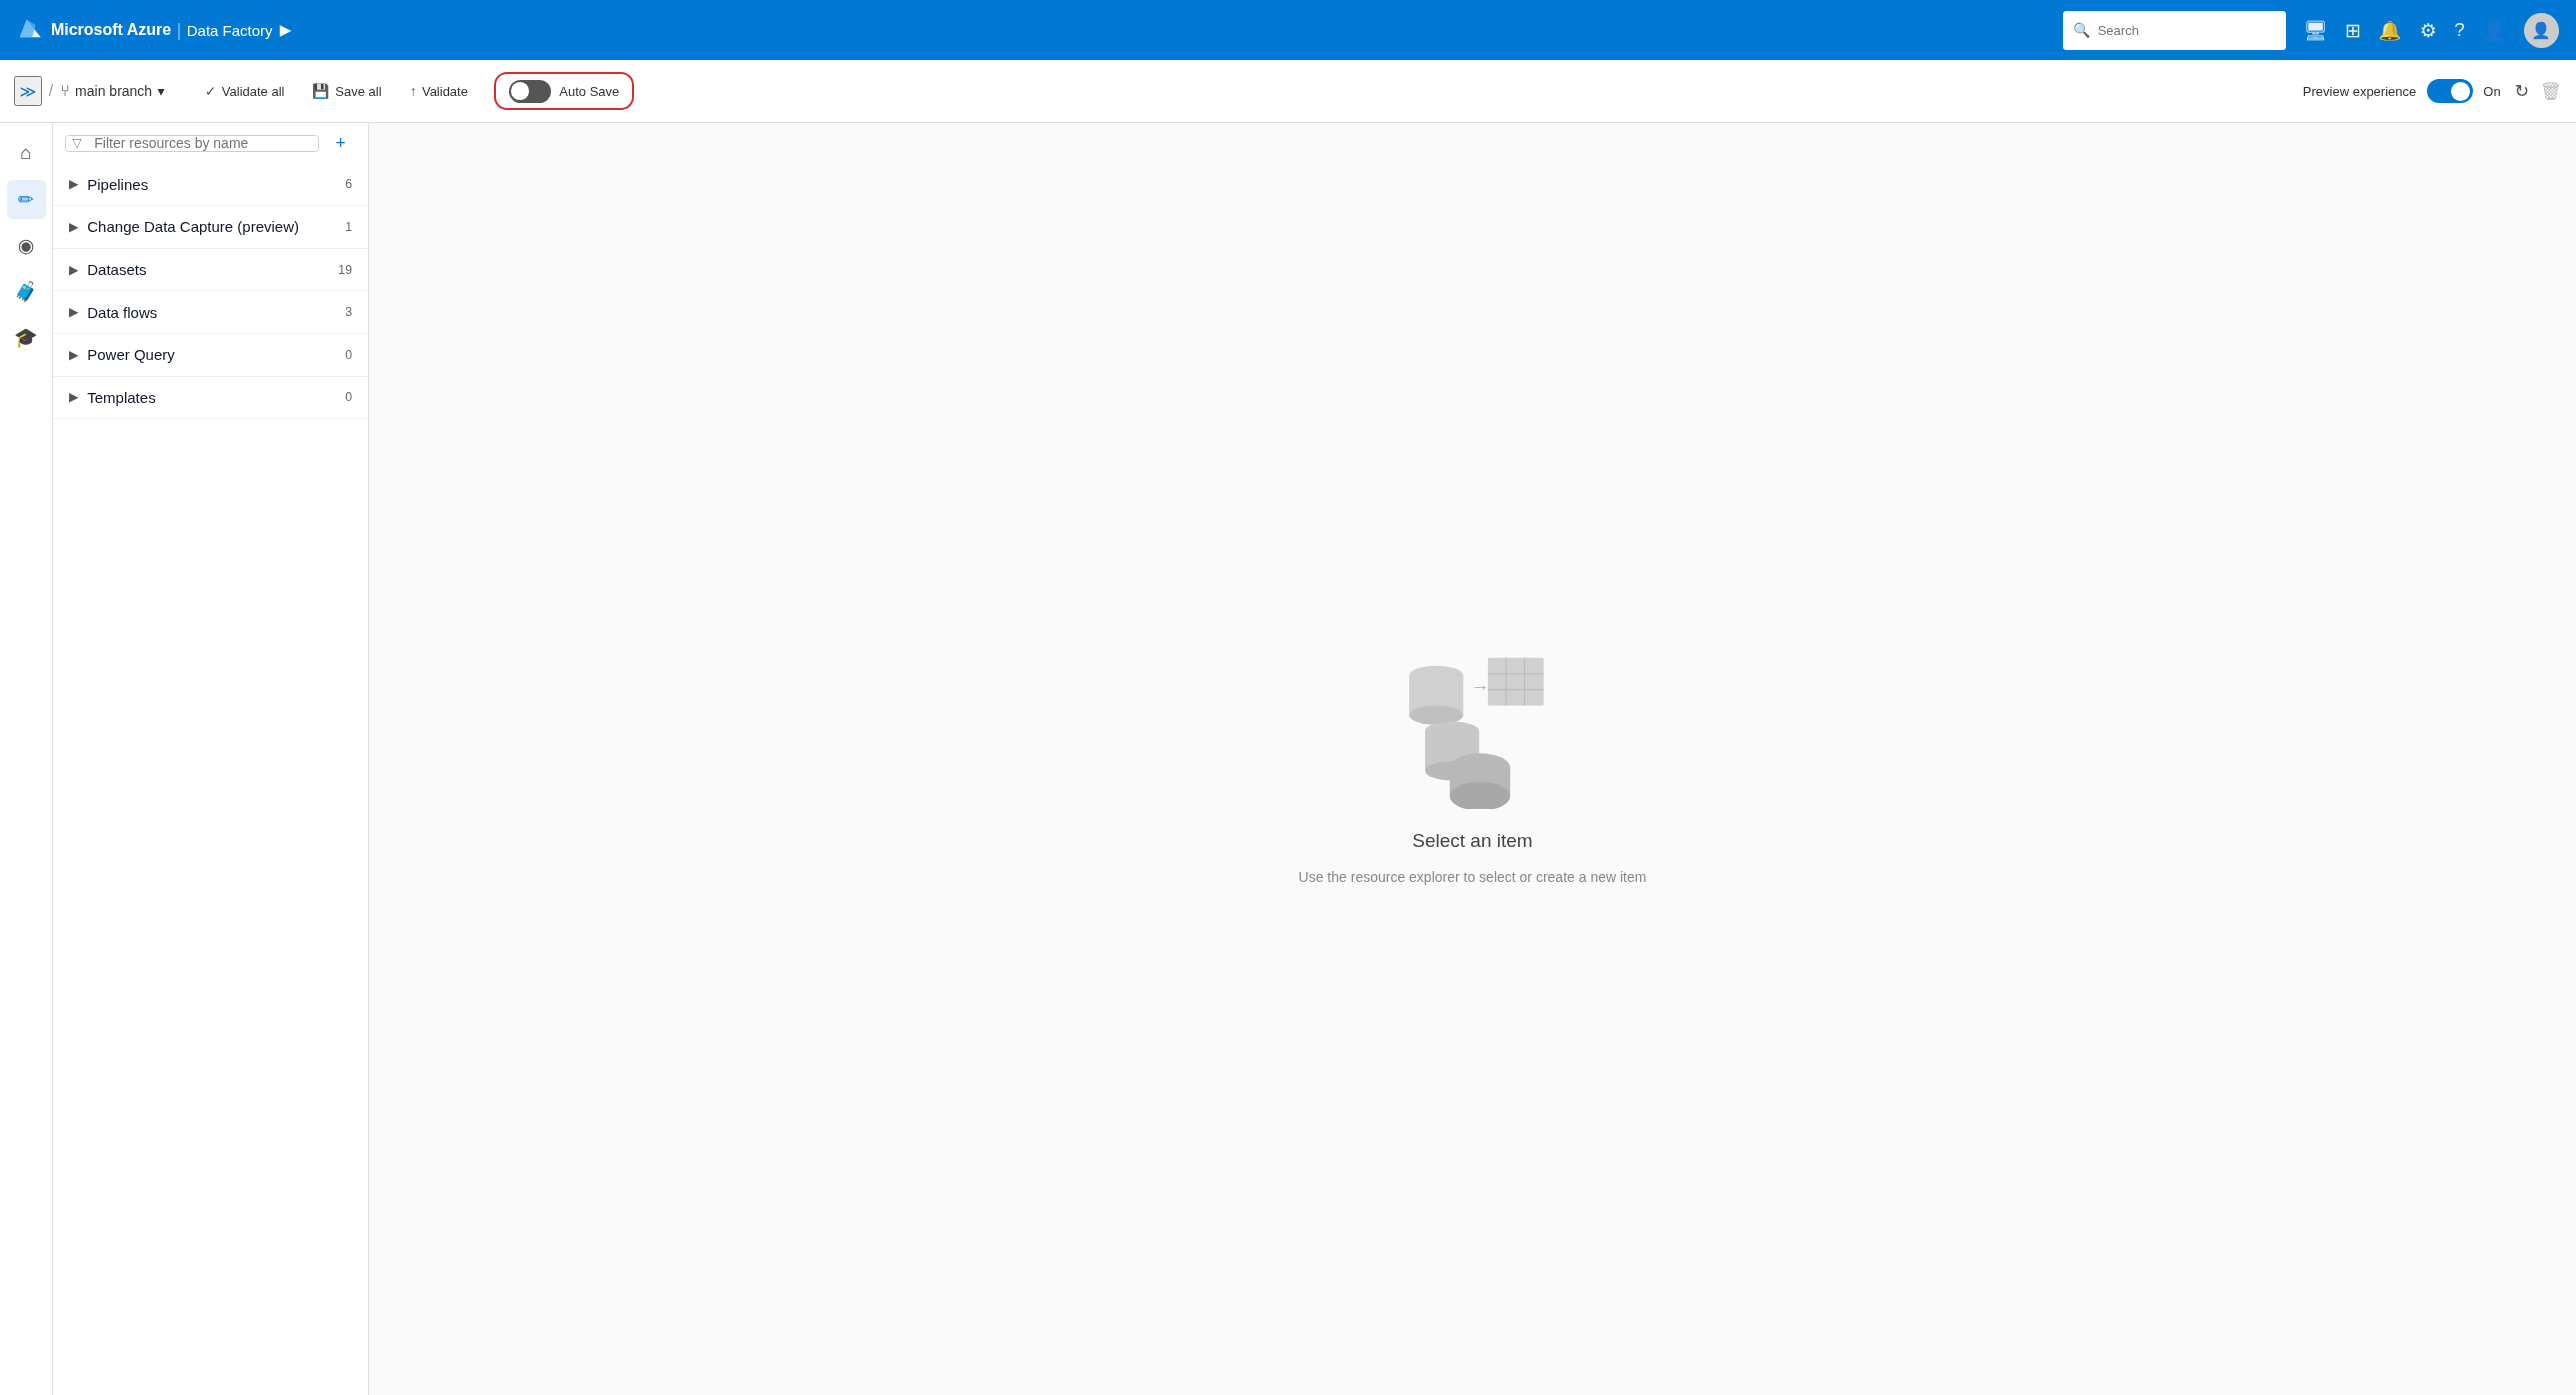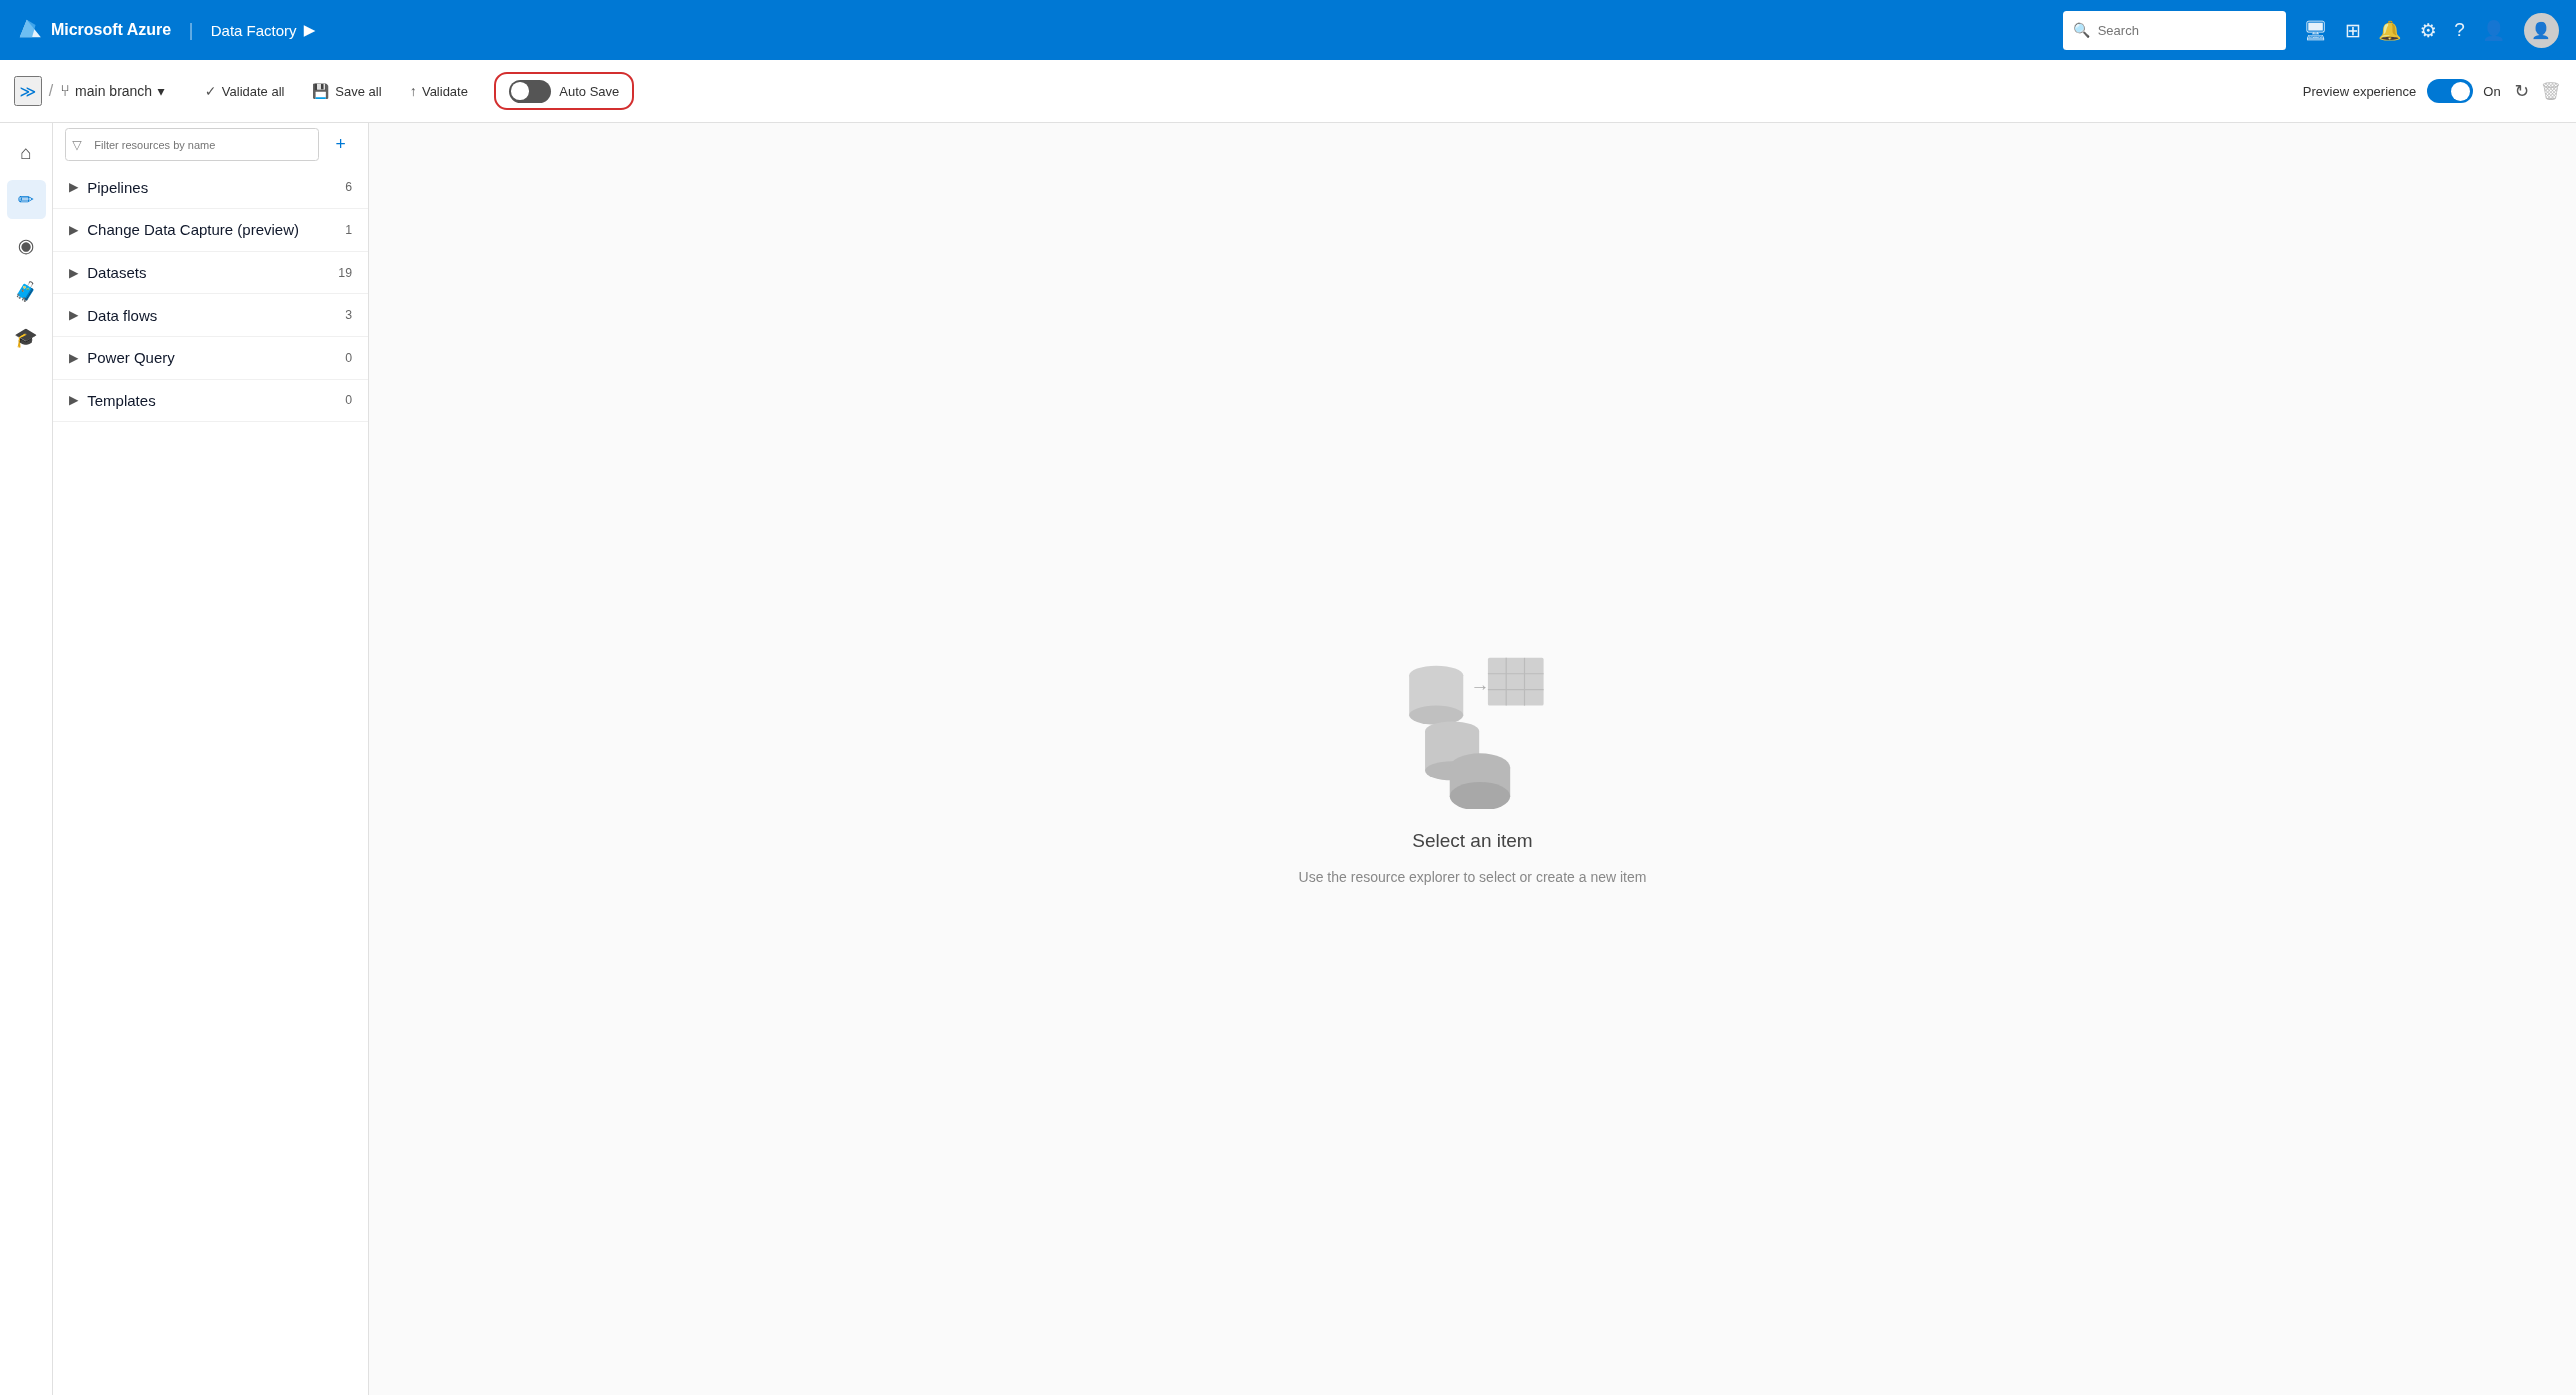--- a/index.html
+++ b/index.html
@@ -5,21 +5,21 @@
     * { box-sizing: border-box; margin: 0; padding: 0; }
     body { font-family: 'Segoe UI', Arial, sans-serif; font-size: 12.3px; background: #f3f2f1; overflow: hidden; width: 2576px; height: 1396px; }
 
     
     .top-nav {
       background: #0078d4;
       height: 60px;
       display: flex;
       align-items: center;
       padding: 0 17.5px;
-      gap: 14px;
+      gap: 2px;
       color: white;
     }
     .top-nav .brand {
       display: flex;
       align-items: center;
       gap: 8.8px;
       font-size: 16px;
       font-weight: 600;
       white-space: nowrap;
     }
@@ -273,25 +273,25 @@
       align-items: center;
       padding: 5.3px 12.3px;
       gap: 7px;
     }
     .filter-input-wrapper {
       flex: 1;
       position: relative;
     }
     .filter-input {
       width: 100%;
-      height: 33px;
+      height: 17px;
       border: 0.9px solid #d0d0d0;
       border-radius: 3.5px;
       padding: 0 8.8px 0 28px;
-      font-size: 11px;
+      font-size: 14px;
       color: #666;
       outline: none;
     }
     .filter-icon {
       position: absolute;
       left: 7px;
       top: 50%;
       transform: translateY(-50%);
       font-size: 12.3px;
       color: #888;

